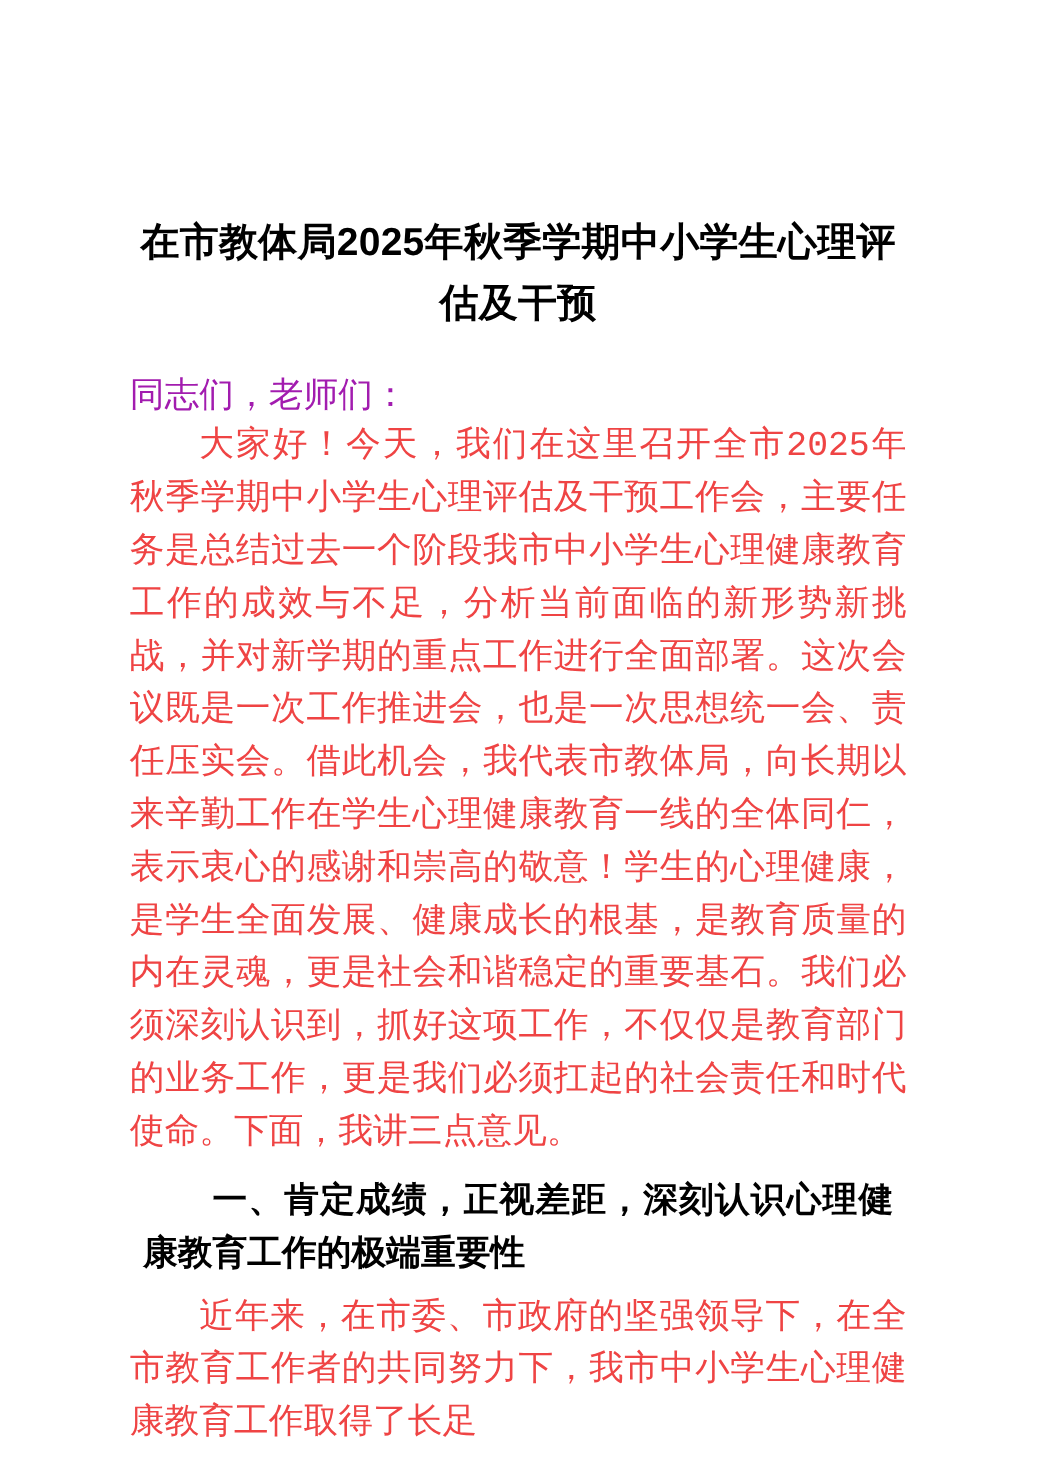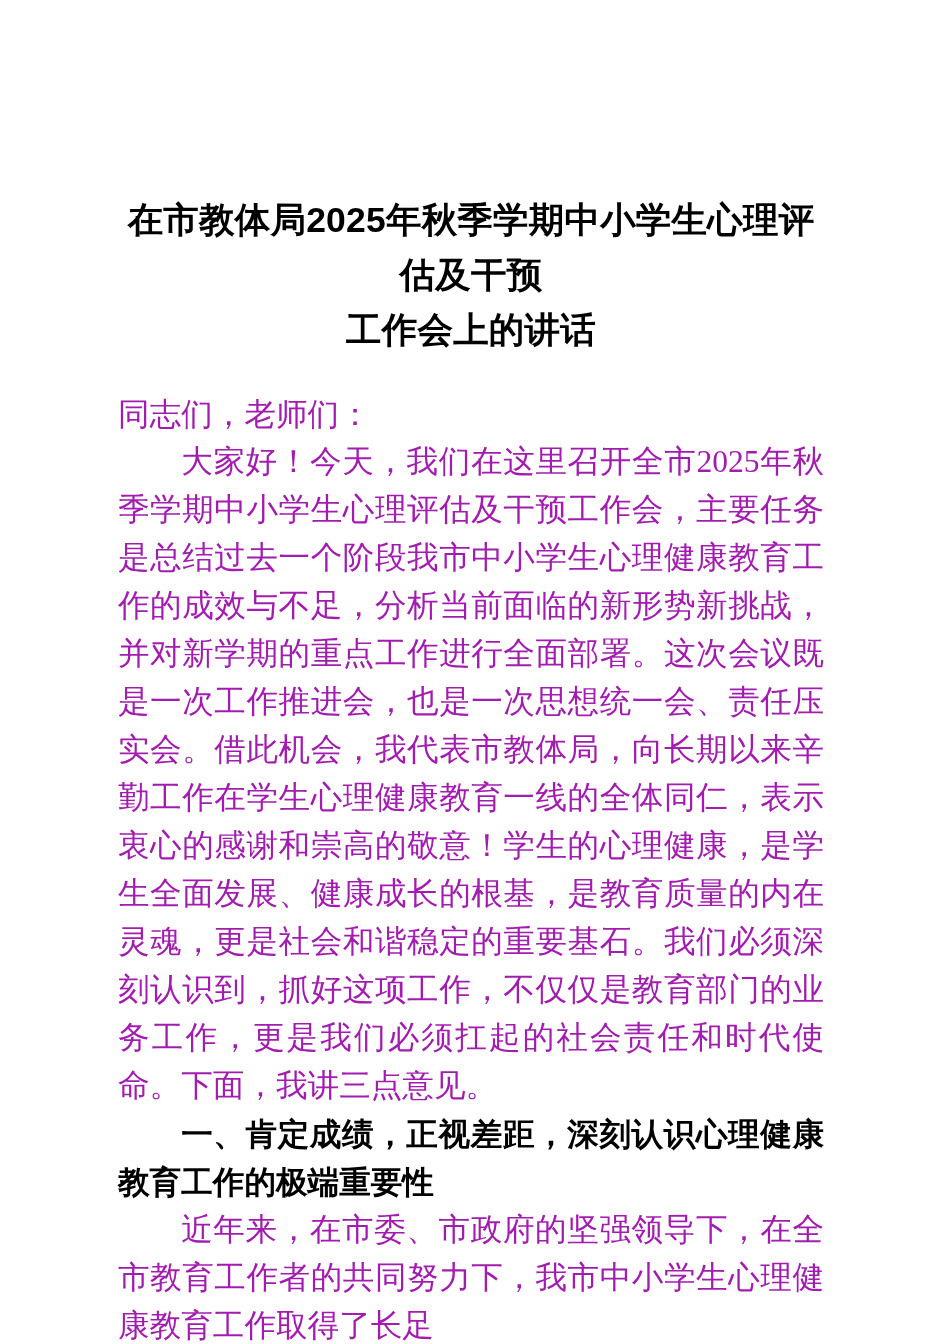--- a/index.html
+++ b/index.html
@@ -48,67 +48,66 @@
   
   .body-block {
     margin: 0;
     padding: 0;
     padding-top: 32px;
   }
 
   p.para {
     margin: 0;
     padding: 0;
-    font-family: Liberation Serif, serif;
+    font-family: Liberation Mono, monospace;
     font-size: 31.6px;
     line-height: 48px;
     letter-spacing: 0px;
     text-align: justify;
     text-justify: inter-character;
-    color: #a21caf;
+    color: #ef4444;
     word-break: break-all;
   }
 
   p.para.indent {
     text-indent: 63.2px;
   }
 
   p.salutation {
     margin: 0;
     padding: 0;
     font-family: "DejaVu Serif", "Liberation Serif", serif;
     font-size: 31.6px;
     line-height: 48px;
     color: #a21caf;
   }
 
   
   p.section-heading {
-    margin: 0;
+    margin: 12px;
     padding: 0;
     font-family: "DejaVu Serif", "Liberation Serif", serif;
     font-weight: 700;
     font-size: 31.6px;
     line-height: 48px;
     text-indent: 63.2px;
     text-align: justify;
     text-justify: inter-character;
     color: #000000;
     word-break: break-all;
   }
 </style>
 </head>
 <body>
 
 <div class="page">
   <div class="content">
 
     <h1 class="doc-title">
       <span>在市教体局2025年秋季学期中小学生心理评估及干预</span><br>
-      <span>工作会上的讲话</span>
     </h1>
 
     <div class="body-block">
 
       <p class="salutation">同志们，老师们：</p>
 
       <p class="para indent">大家好！今天，我们在这里召开全市2025年秋季学期中小学生心理评估及干预工作会，主要任务是总结过去一个阶段我市中小学生心理健康教育工作的成效与不足，分析当前面临的新形势新挑战，并对新学期的重点工作进行全面部署。这次会议既是一次工作推进会，也是一次思想统一会、责任压实会。借此机会，我代表市教体局，向长期以来辛勤工作在学生心理健康教育一线的全体同仁，表示衷心的感谢和崇高的敬意！学生的心理健康，是学生全面发展、健康成长的根基，是教育质量的内在灵魂，更是社会和谐稳定的重要基石。我们必须深刻认识到，抓好这项工作，不仅仅是教育部门的业务工作，更是我们必须扛起的社会责任和时代使命。下面，我讲三点意见。</p>
 
       <p class="section-heading">一、肯定成绩，正视差距，深刻认识心理健康教育工作的极端重要性</p>
 

